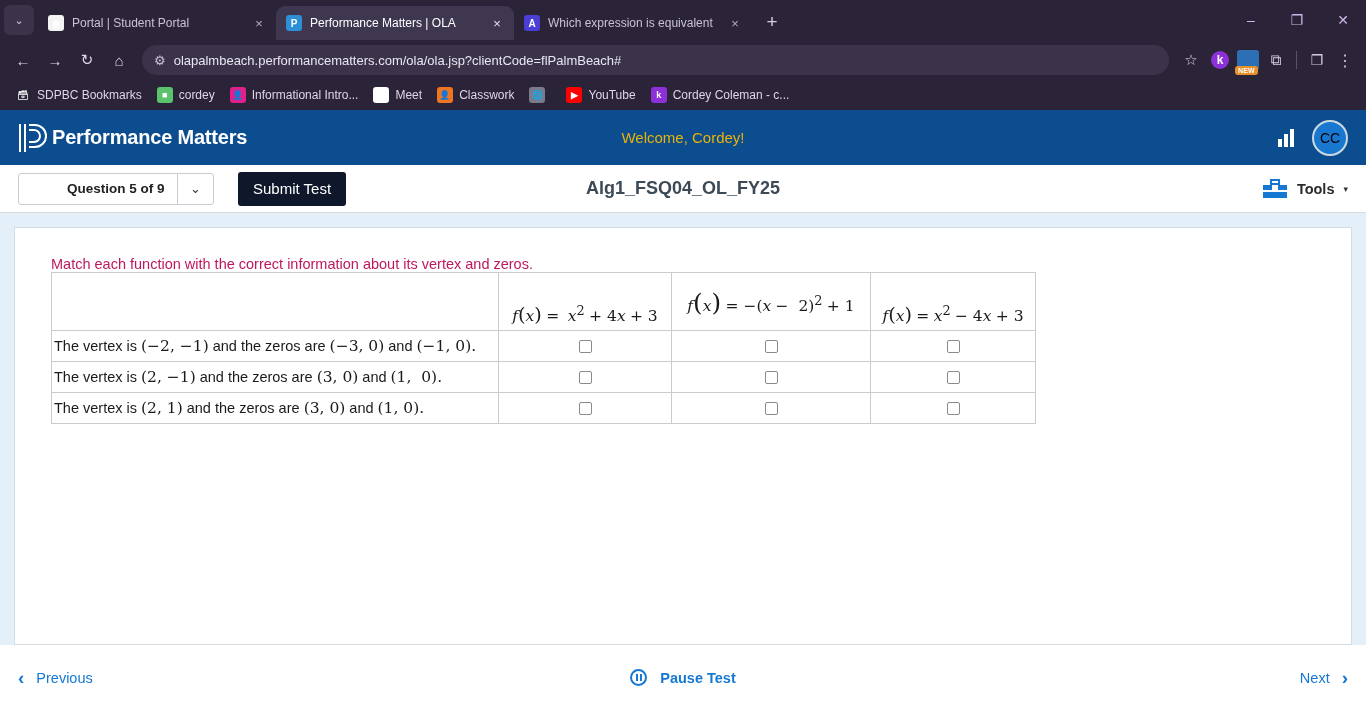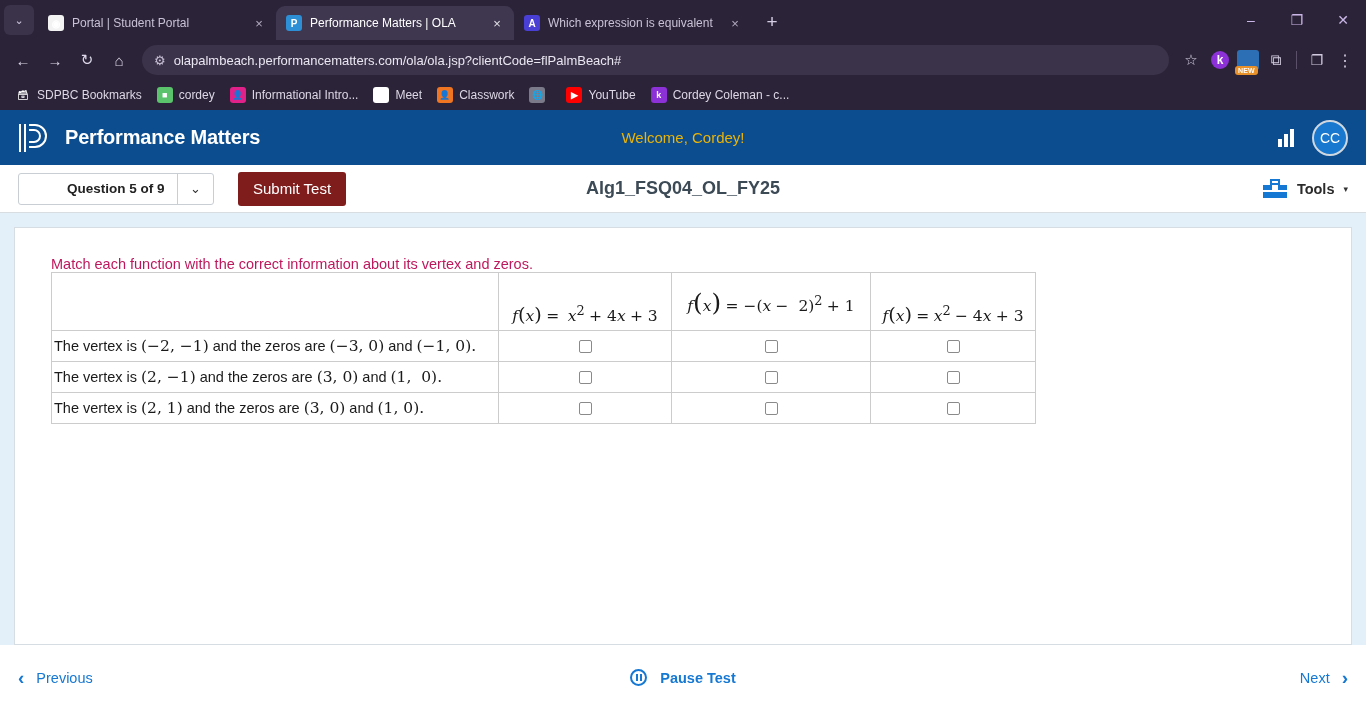--- a/index.html
+++ b/index.html
@@ -125,38 +125,38 @@
   .ico-orange { background: #ef7522; }
   .ico-globe { background: #7a7a8a; border-radius: 50%; }
   .ico-yt { background: #ff0000; border-radius: 3px; }
   .ico-k { background: #8c30d8; border-radius: 50%; }
 
   
   .pm-header {
     height: 55px; background: #0b4d8f; display: flex; align-items: center;
     padding: 0 18px; position: relative;
   }
-  .pm-logo-wrap { display: flex; align-items: center; gap: 17px; }
+  .pm-logo-wrap { display: flex; align-items: center; gap: 4px; }
   .pm-logo-mark { width: 30px; height: 32px; flex: none; }
   .pm-logo-text {
     color: #ffffff; font-size: 20px; font-weight: bold; letter-spacing: -.2px;
   }
   .pm-welcome {
     position: absolute; left: 0; right: 0; text-align: center;
     color: #eab308; font-size: 15px; pointer-events: none;
   }
   .pm-header-right {
     margin-left: auto; display: flex; align-items: center; gap: 18px;
     position: relative; z-index: 2;
   }
   .chart-icon { display: flex; align-items: flex-end; gap: 2px; height: 18px; cursor: pointer; }
   .chart-icon i { display: block; width: 4px; background: #ffffff; }
   .avatar {
     width: 36px; height: 36px; border-radius: 50%; background: #1878cf;
-    border: 2px solid #cfd8e0; color: #ffffff; font-size: 14px;
+    border: 2px solid #cfd8e0; color: #000000; font-size: 14px;
     display: flex; align-items: center; justify-content: center; cursor: pointer;
   }
 
   
   .test-bar {
     height: 48px; background: #ffffff; display: flex; align-items: center;
     padding: 0 18px; position: relative; border-bottom: 1px solid #d8dde2;
   }
   .q-select {
     width: 196px; height: 32px; border: 1px solid #c8ced4; border-radius: 3px;
@@ -164,21 +164,21 @@
   }
   .q-select .q-label {
     flex: 1; padding-left: 12px; font-size: 13.5px; font-weight: bold; color: #222;
   }
   .q-select .q-caret {
     width: 36px; height: 100%; border-left: 1px solid #c8ced4;
     display: flex; align-items: center; justify-content: center;
     color: #333; font-size: 13px;
   }
   .submit-btn {
-    margin-left: 24px; height: 34px; background: #7f1d1d; color: #fff;
+    margin-left: 24px; height: 34px; background: #0f172a; color: #fff;
     border: none; border-radius: 3px; padding: 0 15px; font-size: 15px;
     cursor: pointer; font-family: inherit;
   }
   .test-title {
     position: absolute; left: 0; right: 0; text-align: center;
     font-size: 18px; font-weight: bold; color: #3c4a56; pointer-events: none;
   }
   .tools-btn {
     margin-left: auto; display: flex; align-items: center; gap: 9px;
     cursor: pointer; position: relative; z-index: 2;

